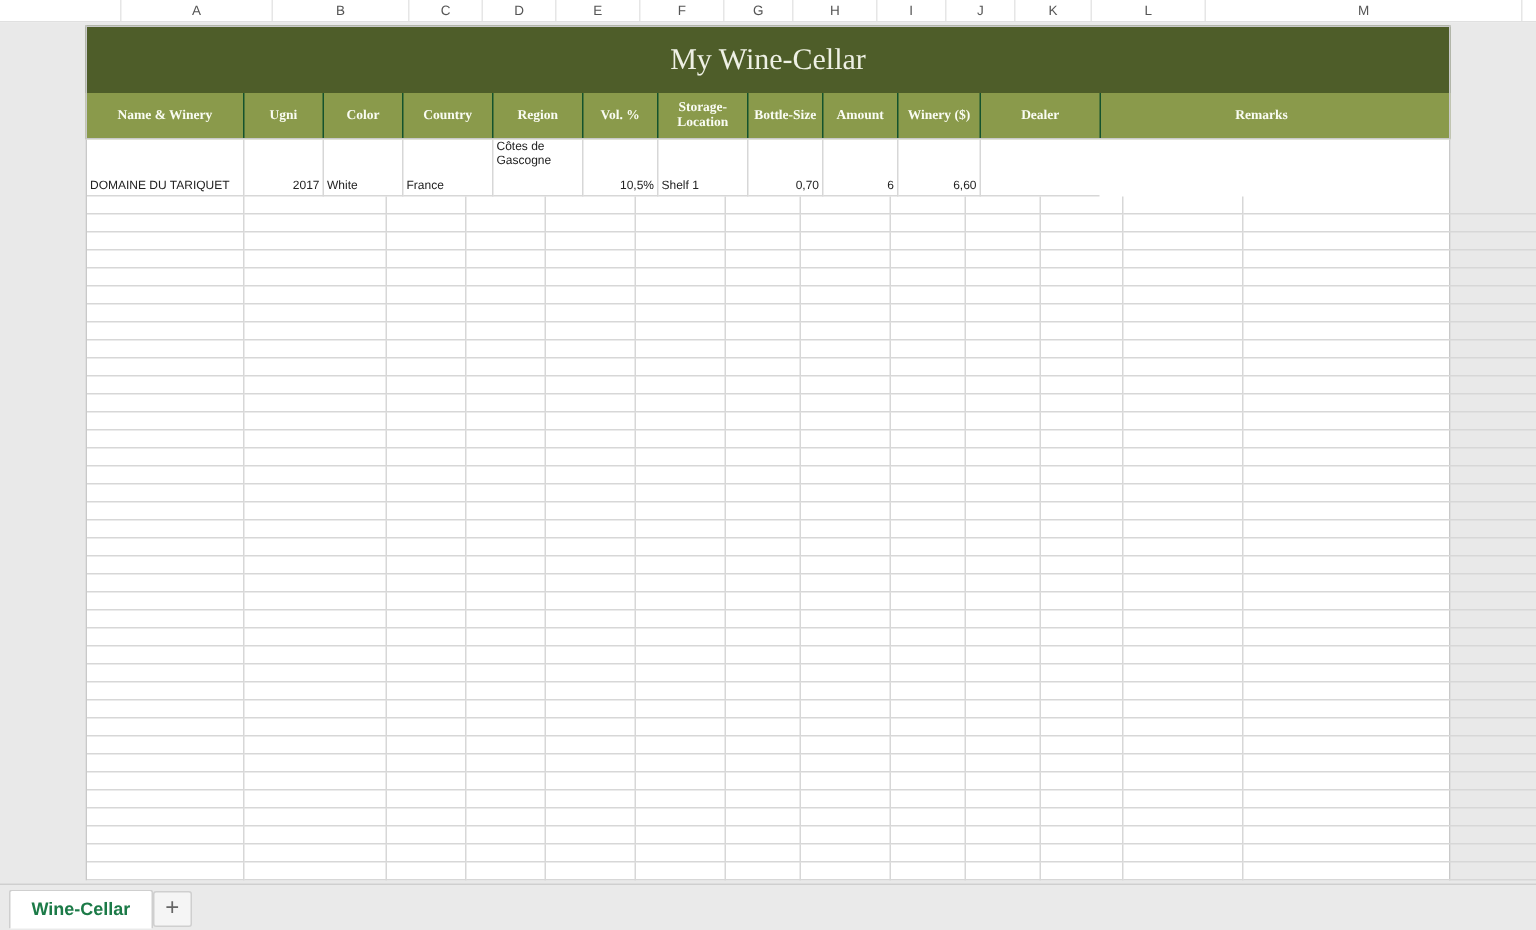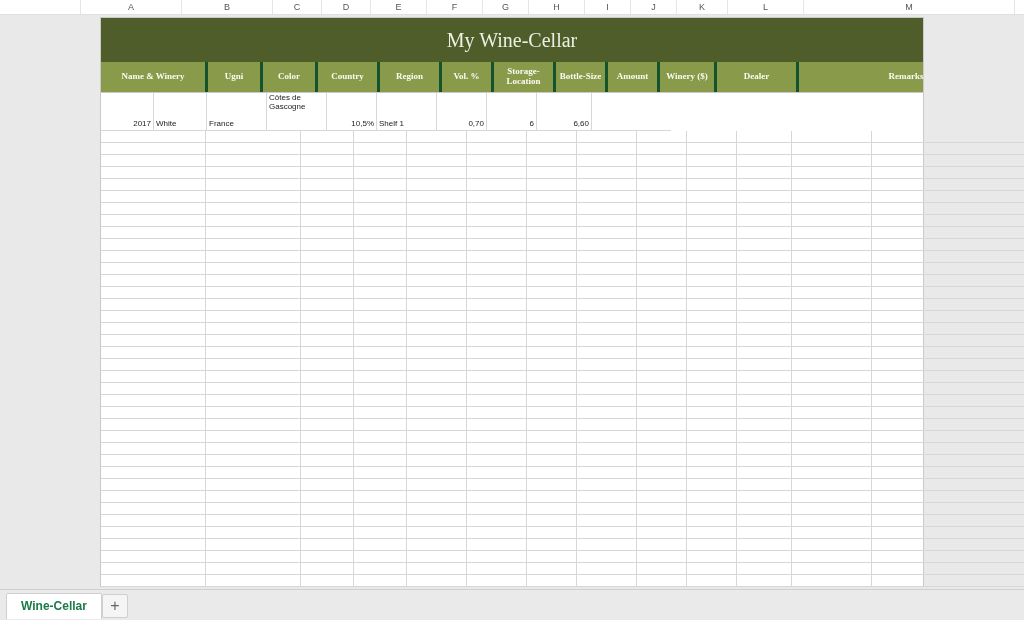--- a/index.html
+++ b/index.html
@@ -47,21 +47,21 @@
 
   
   .viewport {
     height: 574px;             
     overflow: hidden;
     background: #e9e9e9;
     display: flex;
     justify-content: center;
   }
   .page-wrap {
-    width: 824px;
+    width: 910px;
     margin-top: 2px;
   }
 
   
   .banner {
     background: #4e5d29;
     color: #eef0e4;
     height: 44px;
     display: flex;
     align-items: center;
@@ -78,21 +78,21 @@
     background: #8a9a4b;
     color: #fafcf3;
     font-family: "Georgia", "Times New Roman", serif;
     font-size: 9px;
     font-weight: bold;
     height: 30px;
     border: 1px solid #c9c9c9;
     border-top: none;
   }
   .thead .hcell {
-    border-right: 3px solid #14532d;
+    border-right: 1px solid #14532d;
     display: flex;
     align-items: center;
     justify-content: center;
     text-align: center;
     padding: 0 2px;
     line-height: 1.1;
   }
   .thead .hcell:last-child { border-right: none; }
 
   
@@ -182,20 +182,21 @@
         <div class="hcell c-H">Storage-Location</div>
         <div class="hcell c-I">Bottle-Size</div>
         <div class="hcell c-J">Amount</div>
         <div class="hcell c-K">Winery ($)</div>
         <div class="hcell c-L">Dealer</div>
         <div class="hcell c-M">Remarks</div>
       </div>
 
     <div class="tbody" id="tbody">
         <div class="row data">
+          <div class="cell c-A bottom">DOMAINE DU TARIQUET</div>
           <div class="cell c-C num bottom">2017</div>
           <div class="cell c-D bottom">White</div>
           <div class="cell c-E bottom">France</div>
           <div class="cell c-F">Côtes de Gascogne</div>
           <div class="cell c-G num bottom">10,5%</div>
           <div class="cell c-H bottom">Shelf 1</div>
           <div class="cell c-I num bottom">0,70</div>
           <div class="cell c-J num bottom">6</div>
           <div class="cell c-K num bottom">6,60</div>
           <div class="cell c-L bottom"></div>

